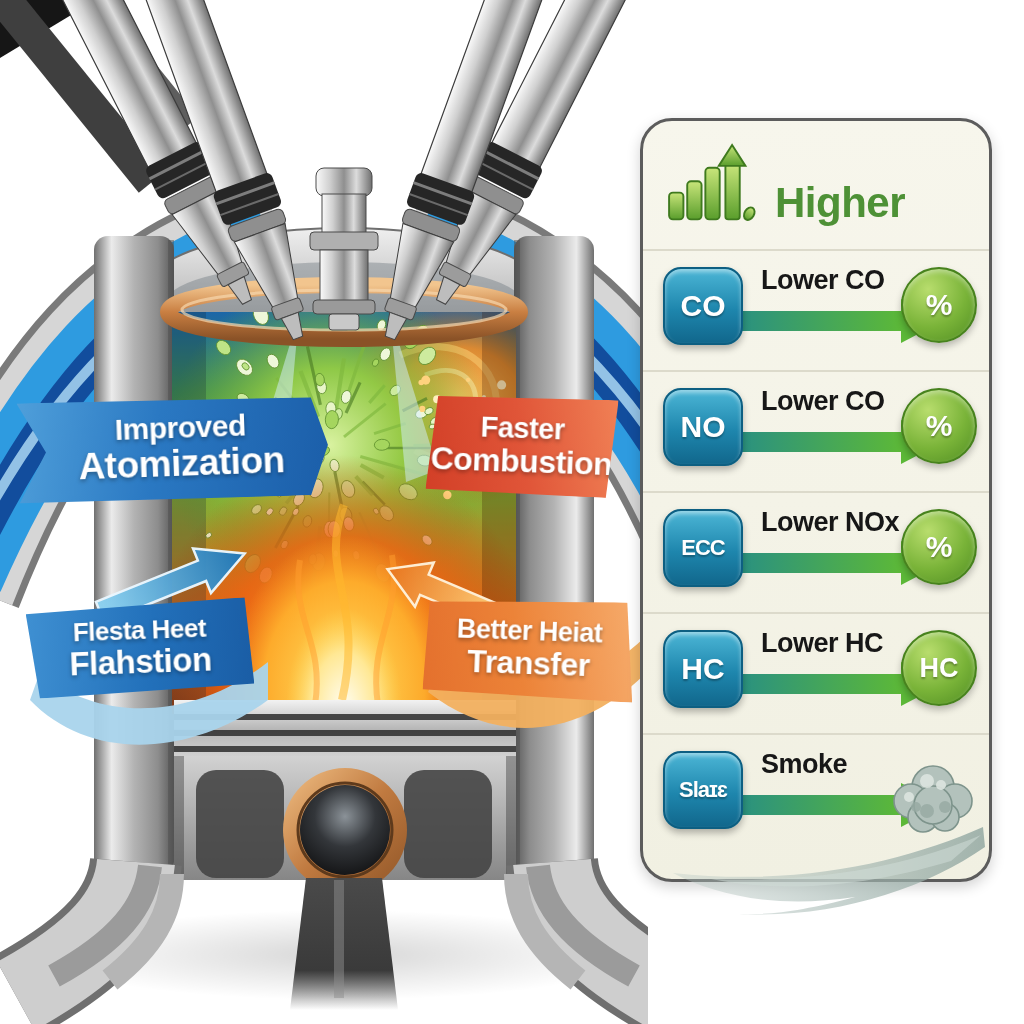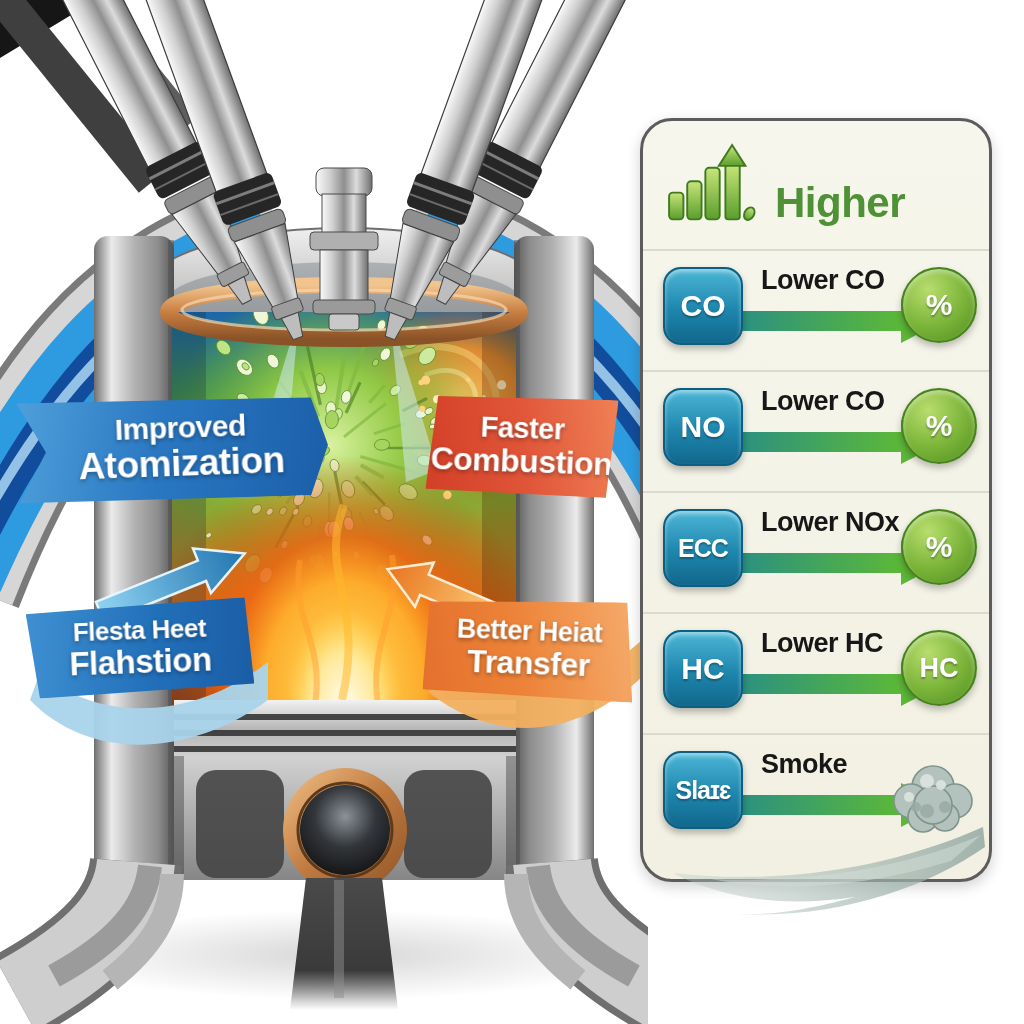--- a/index.html
+++ b/index.html
@@ -43,21 +43,21 @@
     padding:0 10px 0 22px;border-bottom:2px solid #dcdacb;}
   #panel-title{color:#4e9136;font-weight:700;font-size:42px;line-height:1.1;letter-spacing:-.5px;margin-top:36px;}
   .panel-row{position:relative;height:121px;border-bottom:2px solid #dcdacb;box-sizing:border-box;}
   .panel-row.last{height:156px;border-bottom:none;}
   .row-badge{position:absolute;left:20px;top:16px;width:80px;height:78px;border-radius:18px;
     background:linear-gradient(180deg,#4cb6d6 0%,#1e86ad 55%,#11678c 100%);
     border:2px solid #0d5f82;box-sizing:border-box;color:#fff;font-weight:800;font-size:30px;
     display:flex;align-items:center;justify-content:center;
     box-shadow:inset 0 3px 4px rgba(255,255,255,.45), 0 4px 7px rgba(0,0,0,.28);
     text-shadow:0 2px 2px rgba(0,0,0,.3);z-index:2;}
-  .row-badge.small{font-size:25px;letter-spacing:-1px;}
+  .row-badge.small{font-size:22px;letter-spacing:-1px;}
   .row-label{position:absolute;left:118px;top:14px;color:#171717;font-weight:800;font-size:27px;
     letter-spacing:-.5px;}
   .row-arrow{position:absolute;left:96px;top:46px;z-index:1;}
   .row-circle{position:absolute;right:12px;top:16px;width:76px;height:76px;border-radius:50%;
     background:radial-gradient(circle at 35% 28%,#b8dd6d 0%,#79b338 55%,#4f8c22 100%);
     border:2px solid #47821e;box-sizing:border-box;color:#fff;font-weight:800;font-size:30px;
     display:flex;align-items:center;justify-content:center;
     box-shadow:0 4px 7px rgba(0,0,0,.25), inset 0 3px 5px rgba(255,255,255,.4);
     text-shadow:0 2px 2px rgba(0,0,0,.3);z-index:2;}
   .row-circle.hc{font-size:27px;}

